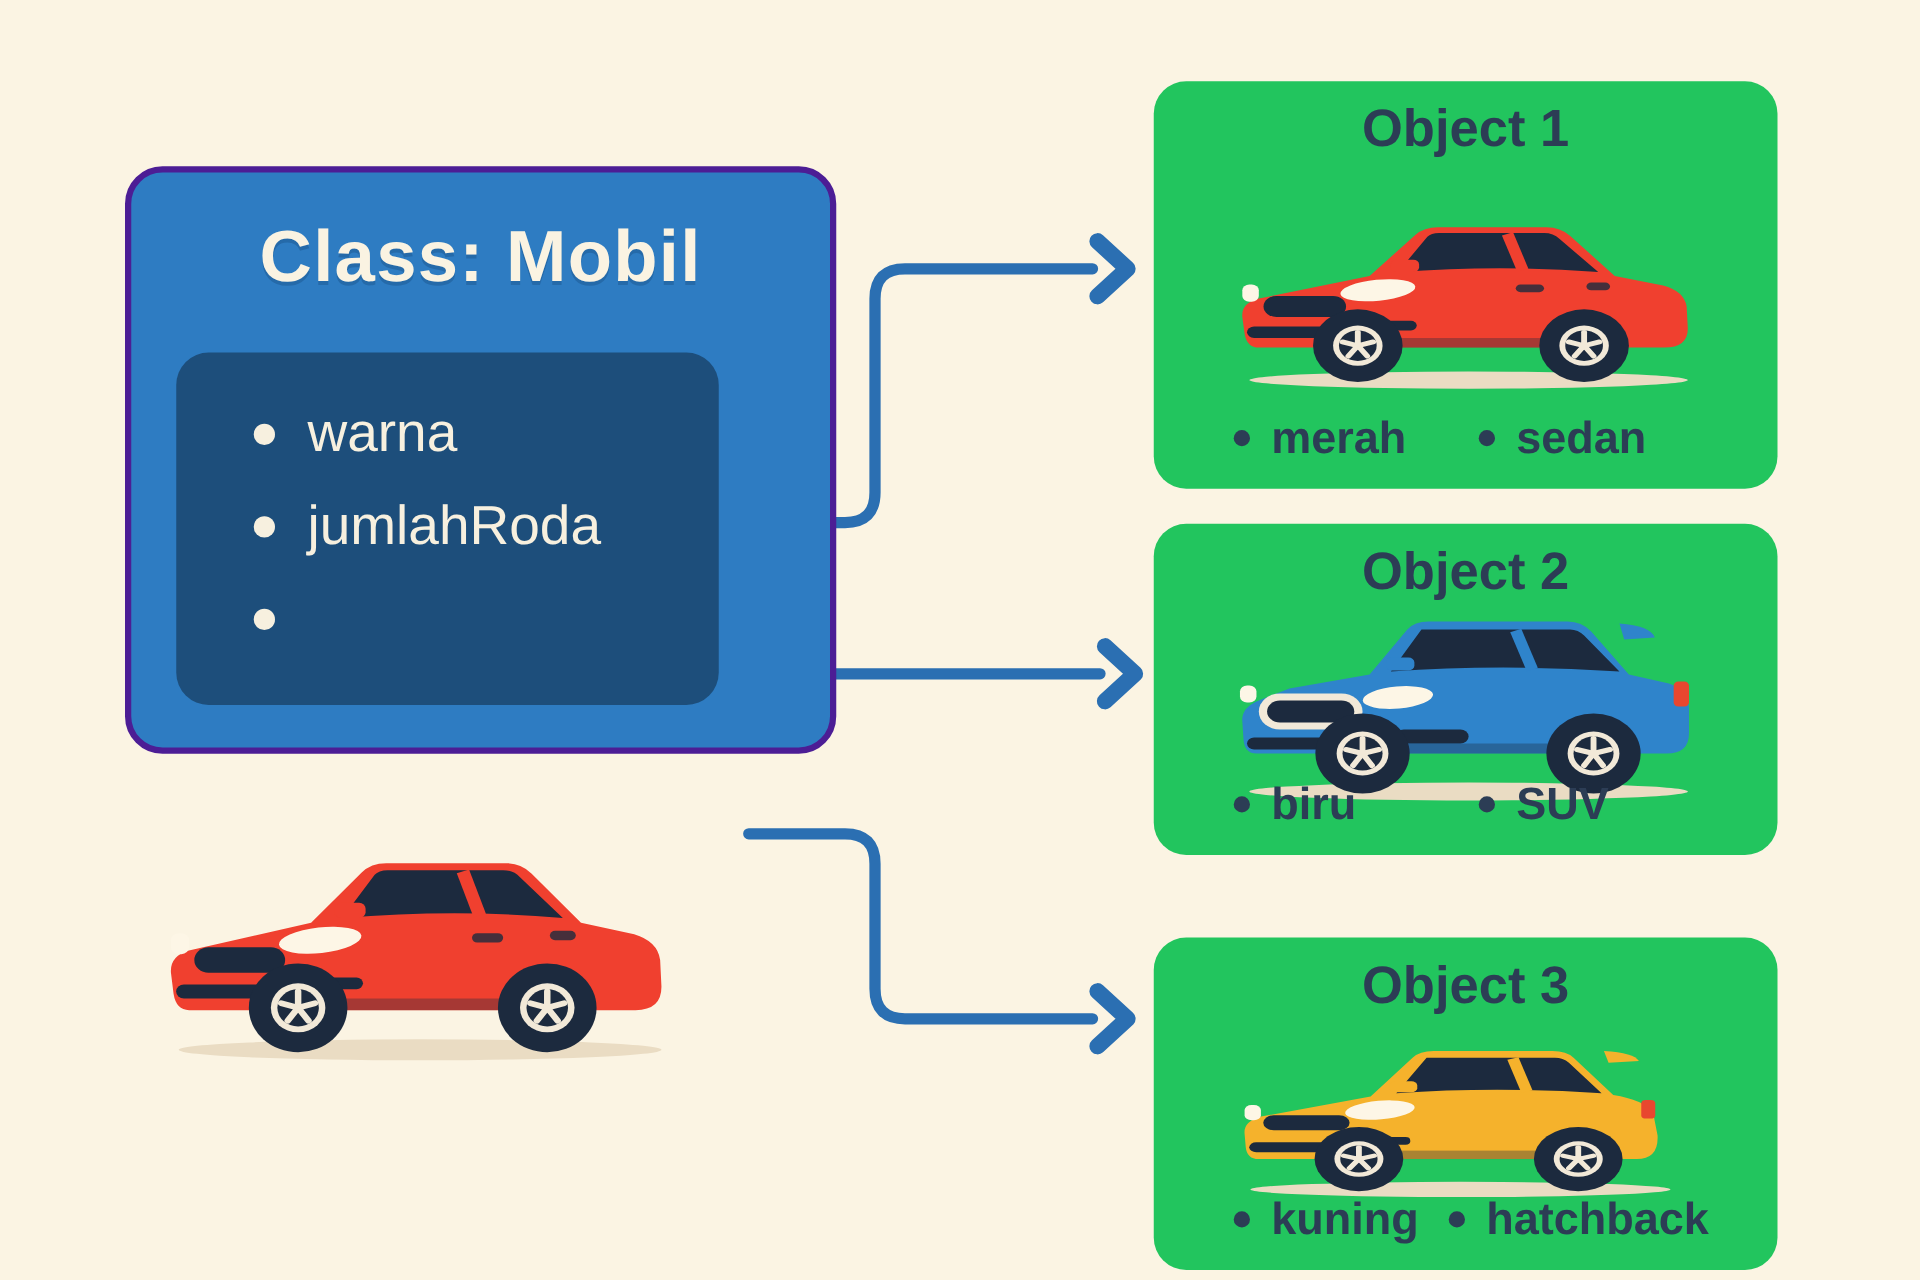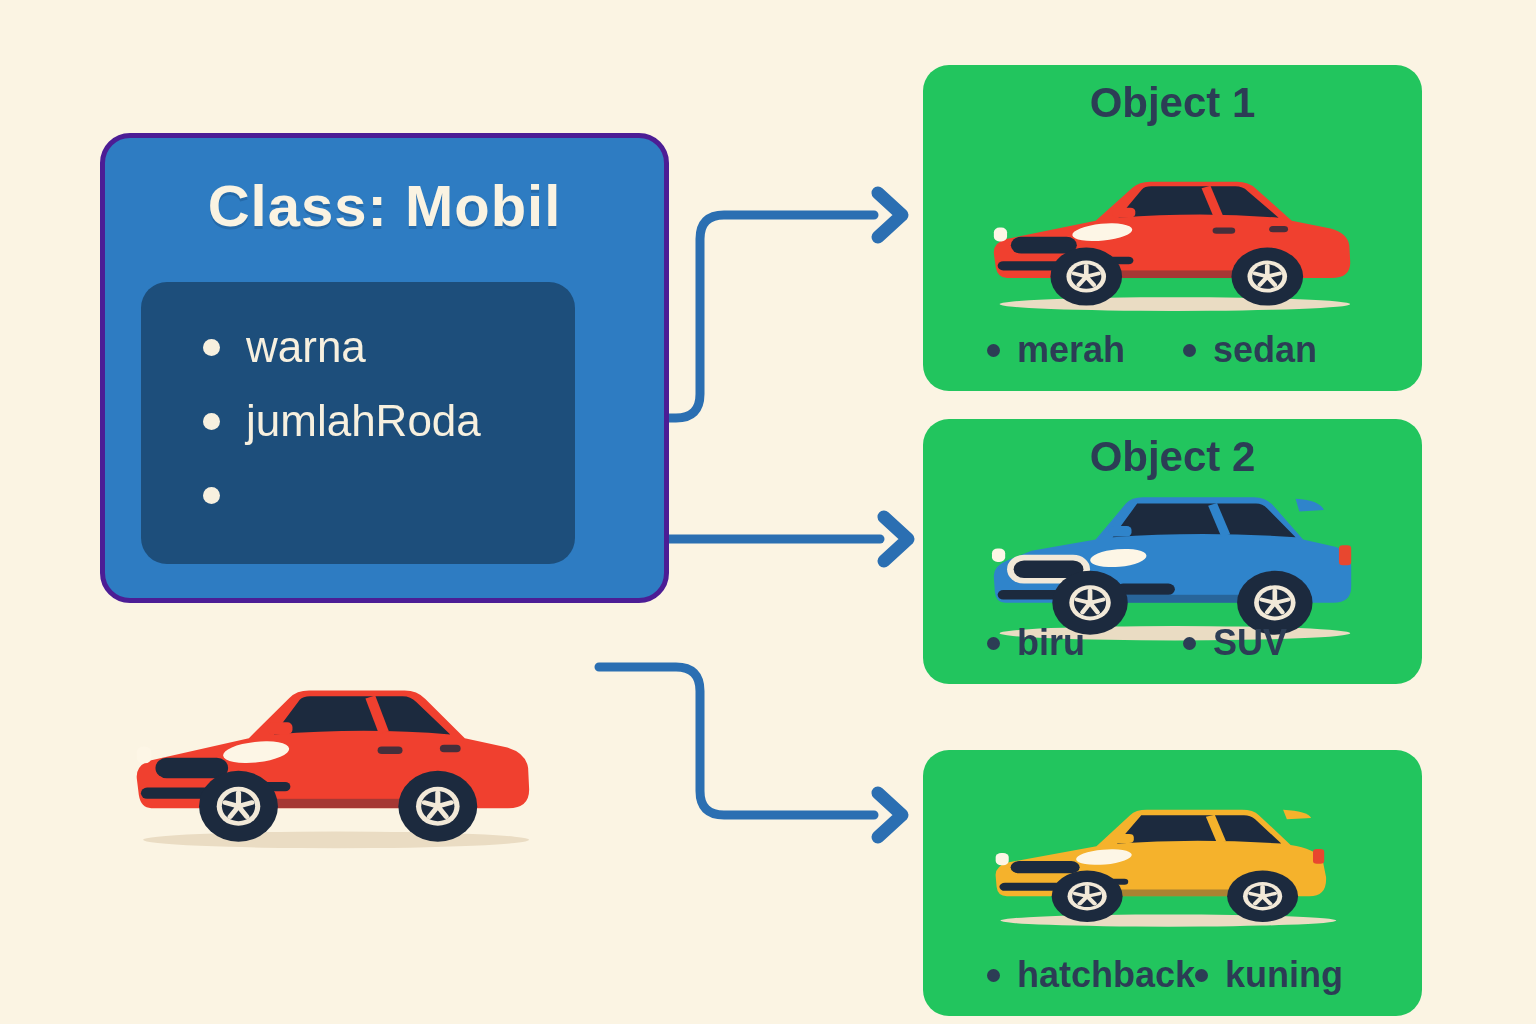--- a/index.html
+++ b/index.html
@@ -216,20 +216,21 @@
         <span>biru</span>
       </span>
       <span class="b-item">
         <span class="b-dot"></span>
         <span>SUV</span>
       </span>
     </div>
   </div>
 
   <div class="obj-card card-3">
+    <div class="card-title">Object 3</div>
     <div class="car-wrap">
       <svg width="392" height="152" viewBox="0 0 420 225" preserveAspectRatio="none">
         <ellipse cx="205" cy="214" rx="180" ry="9" fill="#EADCC3"></ellipse>
         <path d="M328 50 Q354 52 358 62 L332 64 Z" fill="#F5B22C"></path>
         <path d="M32 178 Q22 178 21 164 L20 148 Q19 134 33 128 L128 104 L164 58 Q170 50 182 50 L284 50 Q296 50 302 58 L336 102 Q362 108 370 122 L374 150 Q375 178 356 178 Z" fill="#F5B22C"></path>
         <rect x="150" y="168" width="130" height="10" fill="#1C2A3E" opacity="0.35"></rect>
         <path fill="#1C2A3E" d="M150 100 L176 58 L286 58 Q293 58 298 64 L326 100 Q235 92 150 100 Z"></path>
         <path d="M250 59 L262 98" fill="none" stroke-width="10" stroke="#F5B22C"></path>
         <rect x="144" y="86" width="24" height="13" rx="5" fill="#F5B22C"></rect>
         <rect x="20" y="114" width="14" height="18" rx="6" fill="#FDF6E6"></rect>
@@ -260,27 +261,27 @@
               <line x1="0" y1="0" x2="-13" y2="-4"></line>
             <line x1="0" y1="0" x2="-8" y2="11"></line>
               <line x1="0" y1="0" x2="8" y2="11"></line>
             <line x1="0" y1="0" x2="13" y2="-4"></line>
           </g>
             <circle r="4" fill="#F2E9D8"></circle>
         </g>
       </svg>
     </div>
     <div class="bullets">
+      <span class="b-item first" style="width:172px;">
+        <span class="b-dot"></span>
+        <span>kuning</span>
+      </span>
       <span class="b-item">
         <span class="b-dot"></span>
         <span>hatchback</span>
-      </span>
-      <span class="b-item first" style="width:172px;">
-        <span class="b-dot"></span>
-        <span>kuning</span>
       </span>
     </div>
   </div>
 
   <div class="free-car">
     <svg width="436" height="210" viewBox="0 0 420 225" preserveAspectRatio="none">
       <ellipse cx="212" cy="212" rx="186" ry="9" fill="#EADCC3"></ellipse>
       <path d="M34 178 Q24 178 22 164 L20 146 Q19 132 33 127 L128 103 L167 60 Q174 52 186 52 L278 52 Q290 52 298 61 L336 103 L377 113 Q395 119 397 135 L398 158 Q398 178 378 178 Z" fill="#F0402F"></path>
       <rect x="150" y="168" width="132" height="10" fill="#1C2A3E" opacity="0.35"></rect>
       <path fill="#1C2A3E" d="M152 99 L177 62 Q180 58 187 58 L276 58 Q284 58 289 64 L322 99 Q240 91 152 99 Z"></path>

